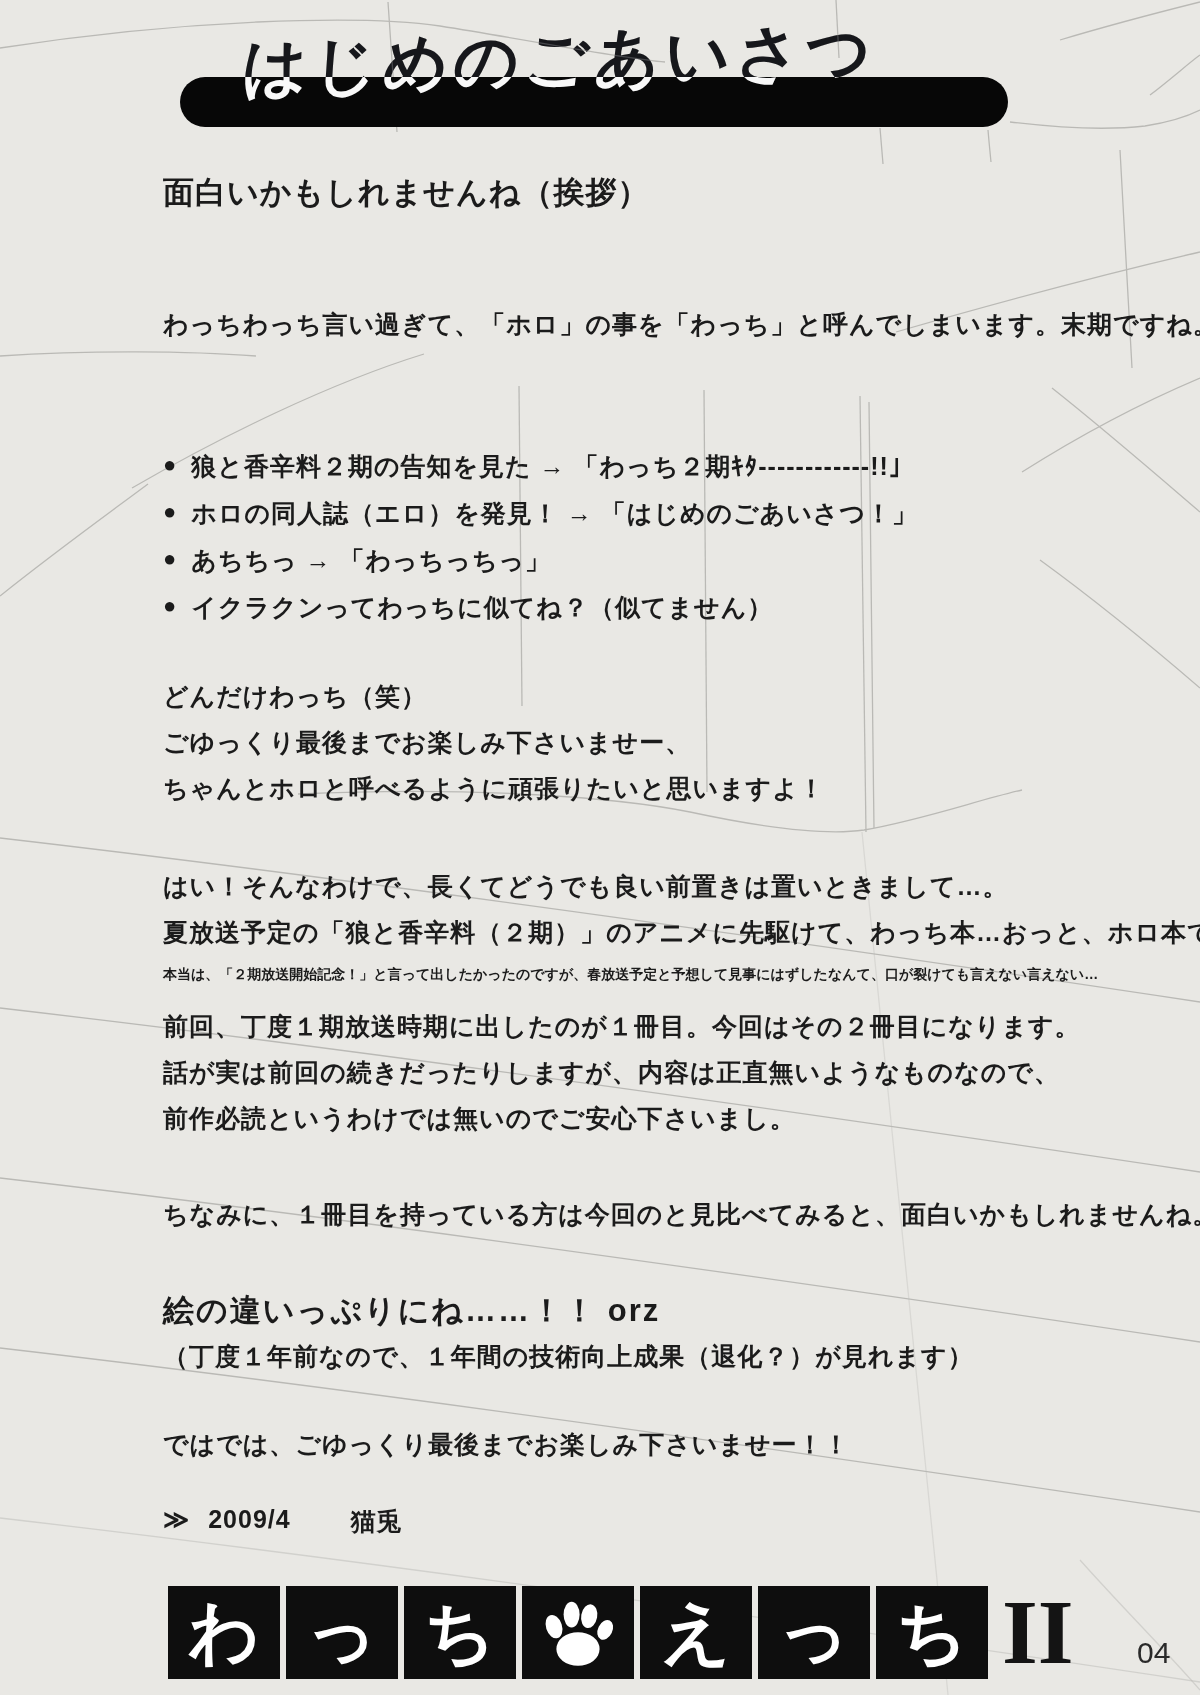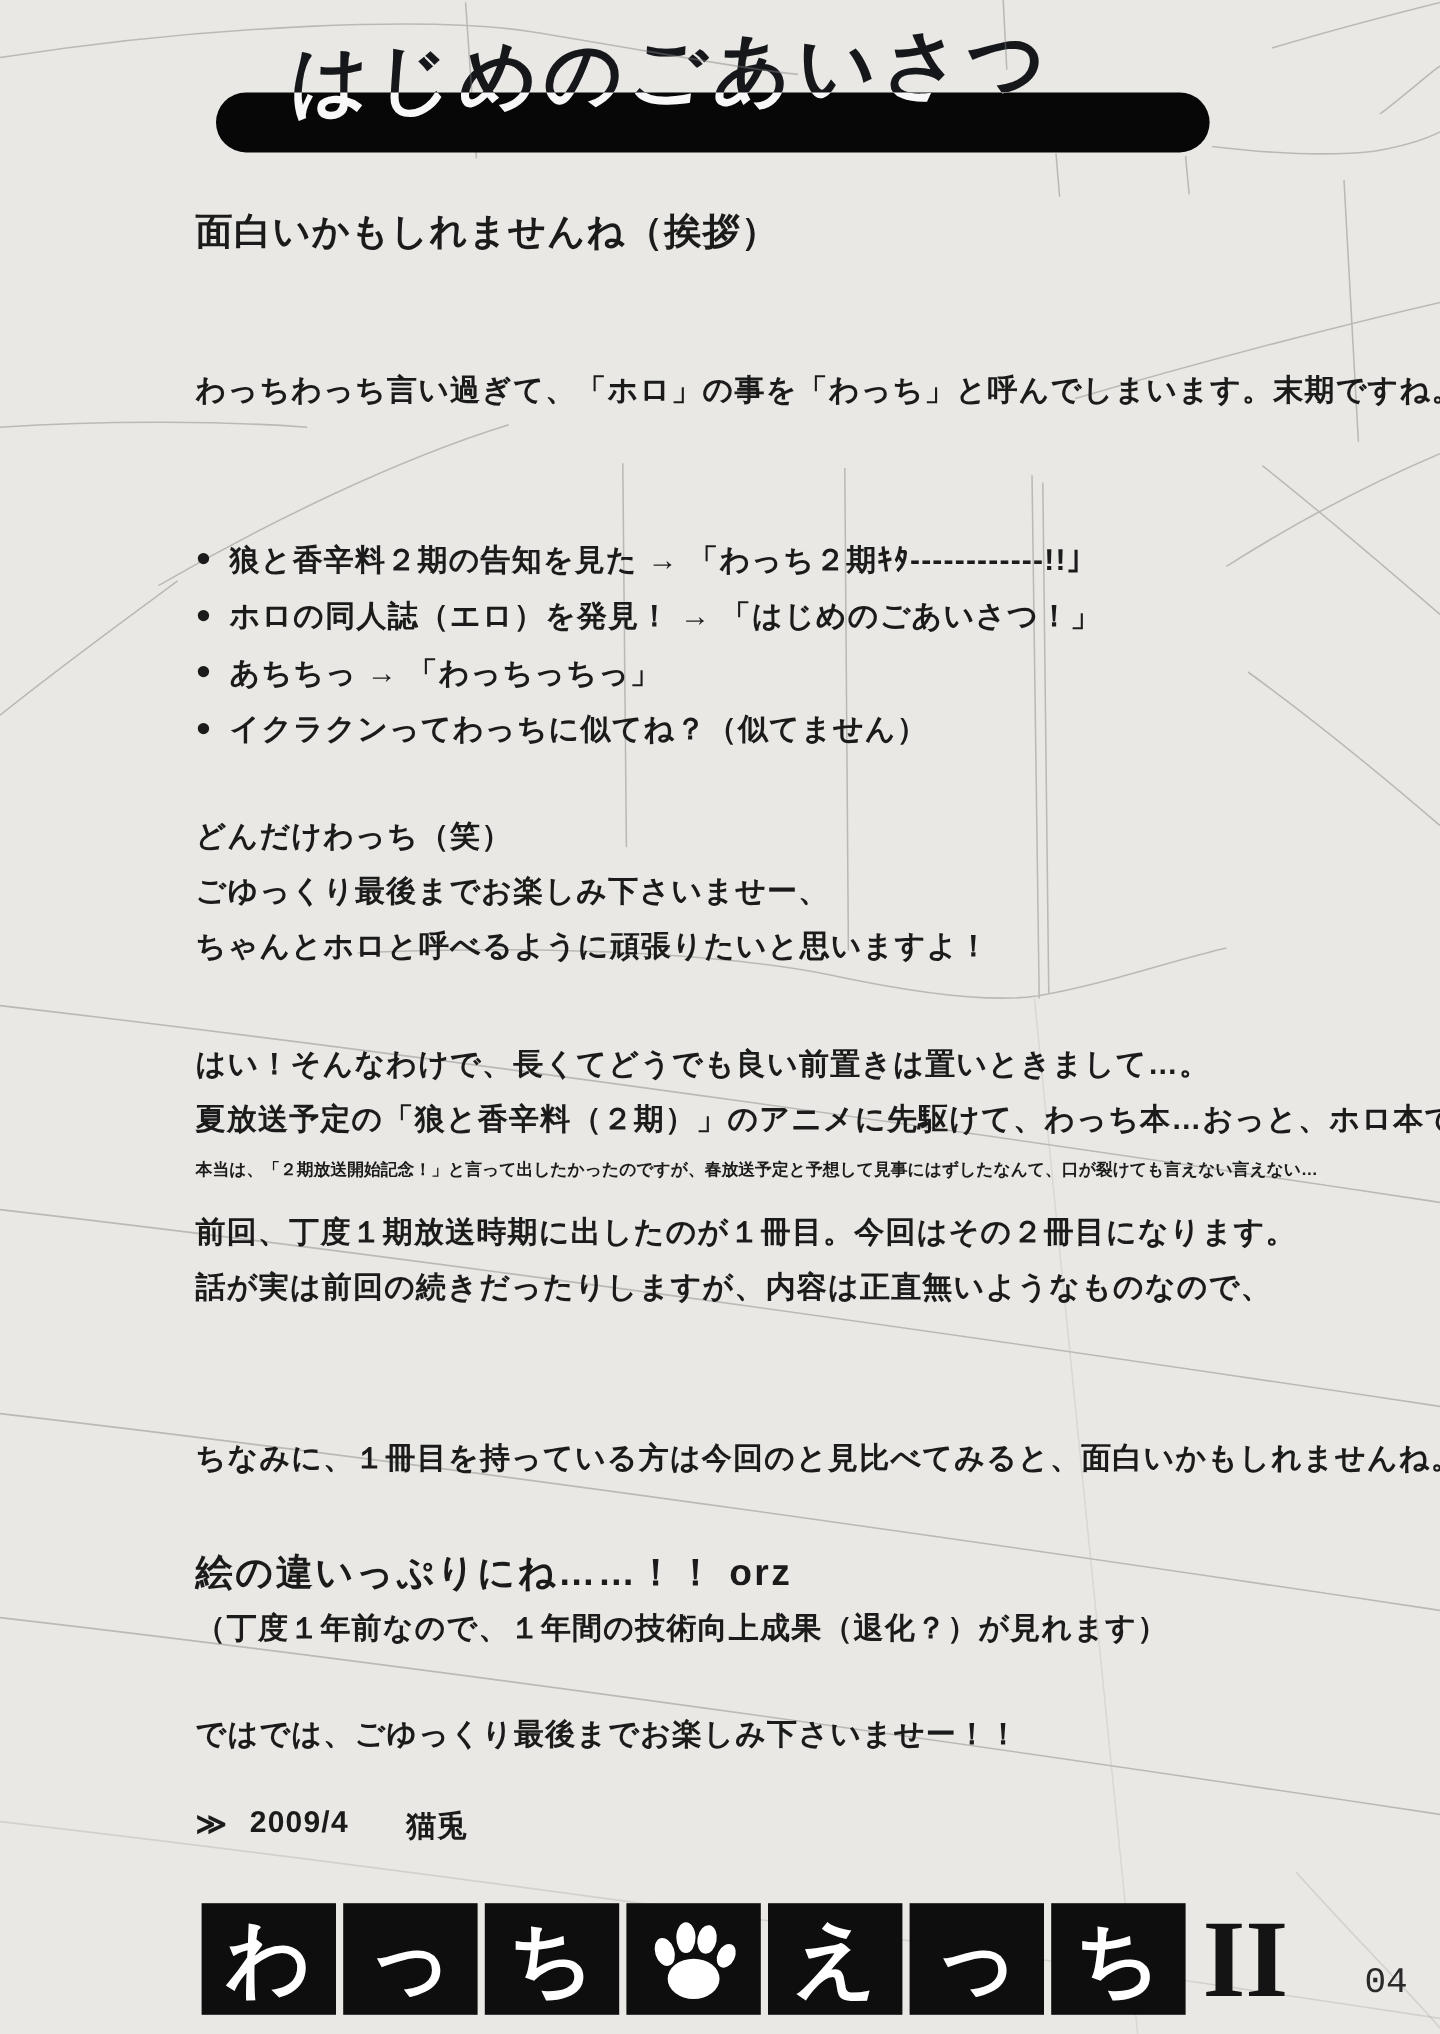--- a/index.html
+++ b/index.html
@@ -19,21 +19,21 @@
     letter-spacing:1px;
     color:#1b1b1b;
     z-index:3;
   }
   .heading{font-size:31px;letter-spacing:1px;}
   .small{font-size:14px;letter-spacing:0;}
   .big{font-size:31px;letter-spacing:2px;}
   .bullet-row{display:flex;align-items:flex-start;gap:14px;}
   .bullet-row .marker{font-size:22px;line-height:30px;}
   .sig{display:flex;gap:18px;}
-  .sig .name{margin-left:30px;}
+  .sig .name{margin-left:42px;}
   #banner{
     position:absolute;left:180px;top:77px;width:828px;height:50px;
     background:#070707;border-radius:25px;z-index:1;
   }
   #banner-title{
     position:absolute;left:242px;top:16px;
     font-size:64px;font-weight:700;letter-spacing:5px;
     color:#fff;mix-blend-mode:difference;
     transform:rotate(-1.6deg) skewX(-4deg);
     white-space:nowrap;z-index:2;
@@ -44,21 +44,21 @@
     display:flex;align-items:center;justify-content:center;
     font-size:70px;font-weight:700;z-index:3;
   }
   #logo-suffix{
     position:absolute;left:1002px;top:1584px;
     font-family:Liberation Serif, serif;font-weight:700;
     font-size:92px;line-height:96px;color:#141414;z-index:3;
   }
   #page-number{
     position:absolute;left:1137px;top:1636px;
-    font-family:Liberation Mono, monospace;font-size:30px;color:#2a2a2a;z-index:3;
+    font-family:Liberation Sans, sans-serif;font-size:30px;color:#2a2a2a;z-index:3;
   }
   .pawsvg{width:92px;height:80px;}
 </style>
 </head>
 <body>
 
 <div id="page">
 
   <svg id="sketch" viewBox="0 0 1200 1695" fill="none" stroke="#9b9b97" stroke-width="1.3" opacity="0.6">
     <path d="M0,48 C180,20 360,14 440,26 C540,42 620,58 665,62"></path>
@@ -118,20 +118,21 @@
   <div class="txt" style="top:680px">どんだけわっち（笑）</div>
   <div class="txt" style="top:726px">ごゆっくり最後までお楽しみ下さいませー、</div>
   <div class="txt" style="top:772px">ちゃんとホロと呼べるように頑張りたいと思いますよ！</div>
 
   <div class="txt" style="top:870px">はい！そんなわけで、長くてどうでも良い前置きは置いときまして…。</div>
   <div class="txt" style="top:916px">夏放送予定の「狼と香辛料（２期）」のアニメに先駆けて、わっち本…おっと、ホロ本です！</div>
   <div class="txt small" style="top:966px">本当は、「２期放送開始記念！」と言って出したかったのですが、春放送予定と予想して見事にはずしたなんて、口が裂けても言えない言えない…</div>
 
   <div class="txt" style="top:1010px">前回、丁度１期放送時期に出したのが１冊目。今回はその２冊目になります。</div>
   <div class="txt" style="top:1056px">話が実は前回の続きだったりしますが、内容は正直無いようなものなので、</div>
+  <div class="txt" style="top:1102px">前作必読というわけでは無いのでご安心下さいまし。</div>
 
   <div class="txt" style="top:1198px">ちなみに、１冊目を持っている方は今回のと見比べてみると、面白いかもしれませんね。</div>
 
   <div class="txt big" style="top:1290px">絵の違いっぷりにね……！！ orz</div>
   <div class="txt" style="top:1340px">（丁度１年前なので、１年間の技術向上成果（退化？）が見れます）</div>
 
   <div class="txt" style="top:1428px">ではでは、ごゆっくり最後までお楽しみ下さいませー！！</div>
 
   <div class="txt sig" style="top:1505px">
     <span>≫</span>

